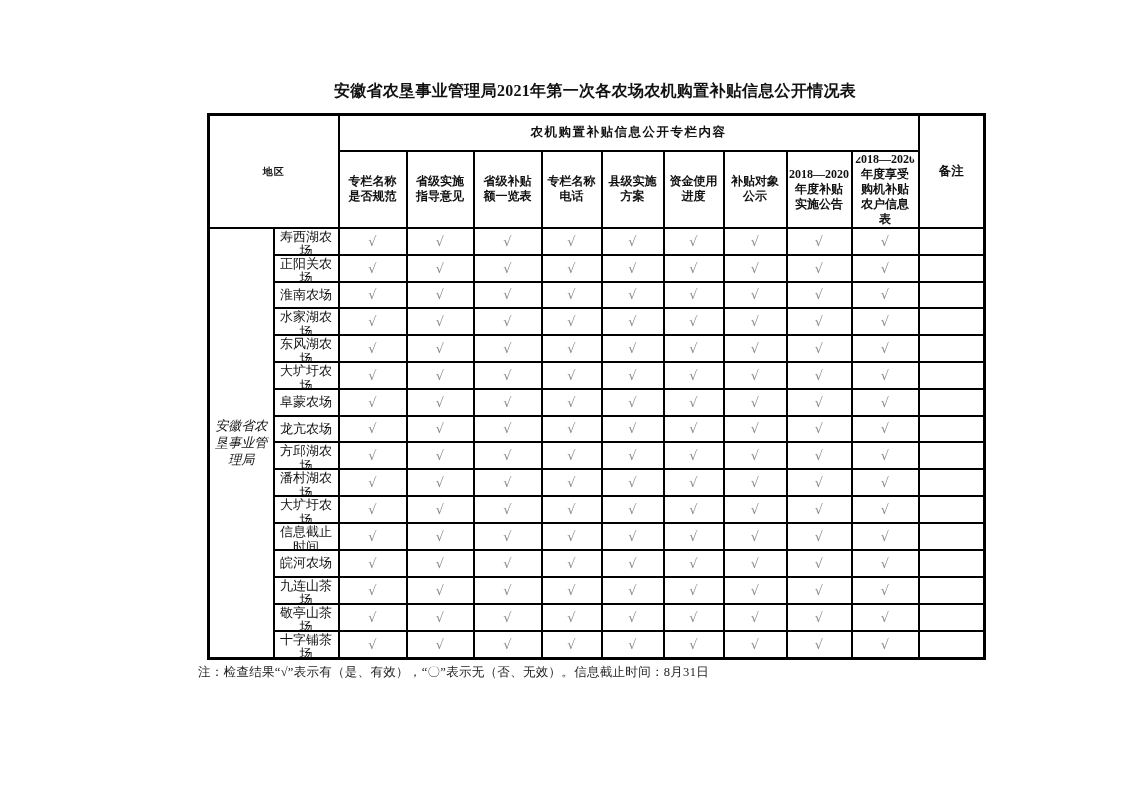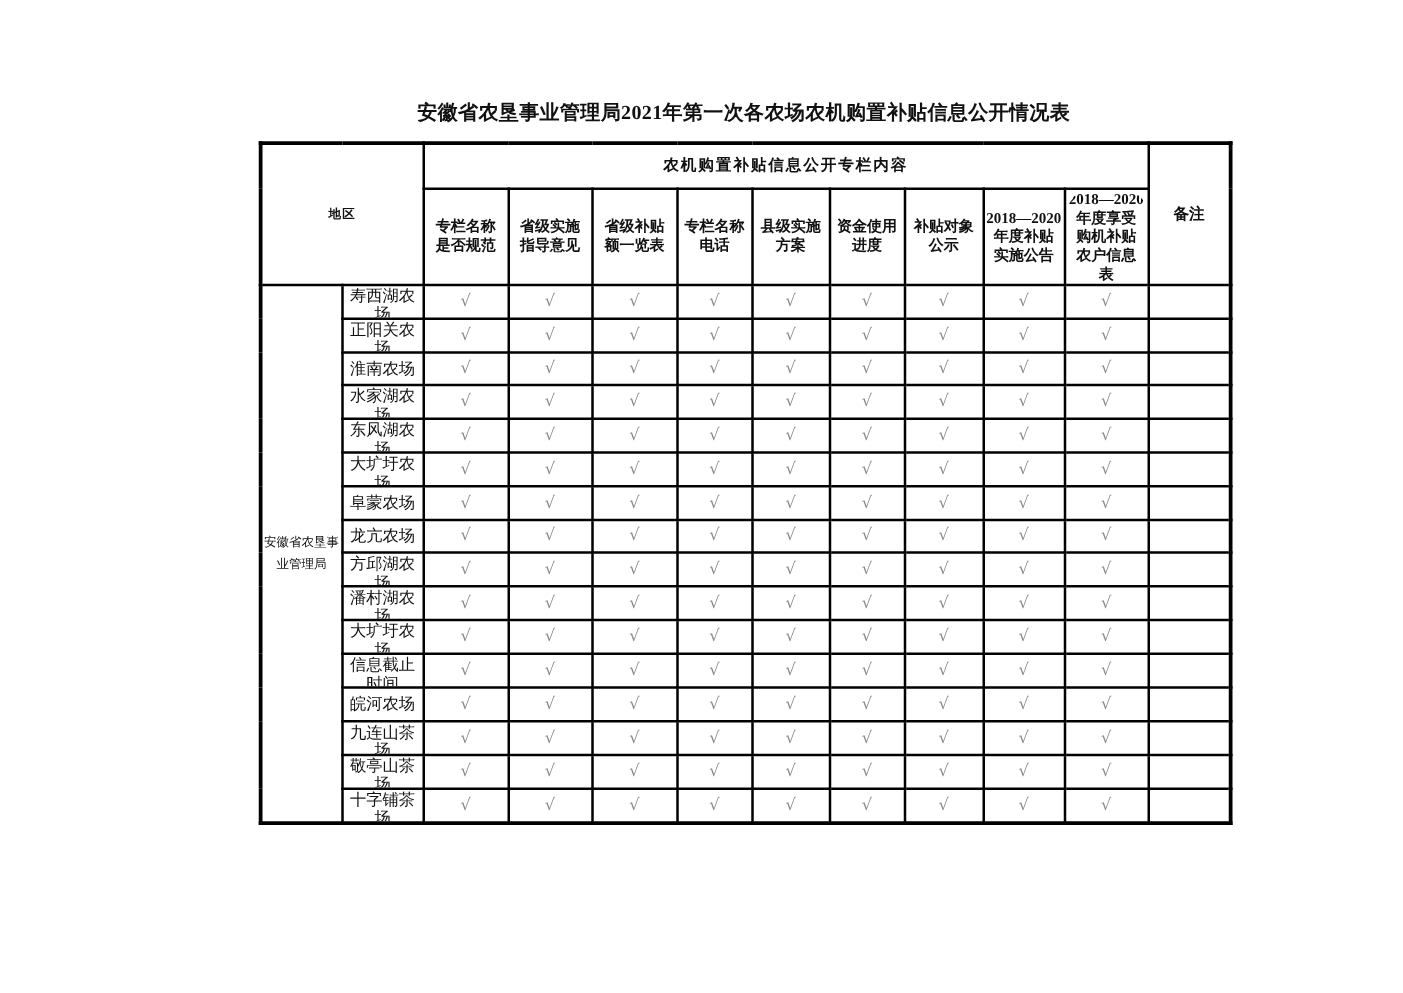--- a/index.html
+++ b/index.html
@@ -49,24 +49,25 @@
     font-size: 12px;
     line-height: 15px;
     white-space: pre-line;
     padding: 0 2px;
     border-radius: 18px;
   }
   th.corner-th { font-size: 10px; letter-spacing: 1px; }
   th.group-th  { font-size: 12.5px; letter-spacing: 1.5px; }
   th.remark-th { font-size: 12.5px; }
   td.org-cell {
-    font-size: 10px;
+    font-size: 13px;
     line-height: 17px;
     padding: 0 4px;
     font-weight: normal;
+    font-style: italic;
   }
   td.farm-cell { padding: 0; }
   .farm-inner {
     height: 24px;
     overflow: hidden;
     font-size: 13px;
     line-height: 24px;
     padding: 0 3px;
     text-align: center;
   }
@@ -383,14 +384,15 @@
           <td class="check-cell">√</td>
           <td class="check-cell">√</td>
           <td class="check-cell">√</td>
           <td class="check-cell">√</td>
           <td class="check-cell">√</td>
           <td class="remark-cell"></td>
         </tr>
       </tbody>
   </table>
 
+  <div class="footnote">注：检查结果“√”表示有（是、有效），“〇”表示无（否、无效）。信息截止时间：8月31日</div>
 
 </div>
 
 </body></html>

